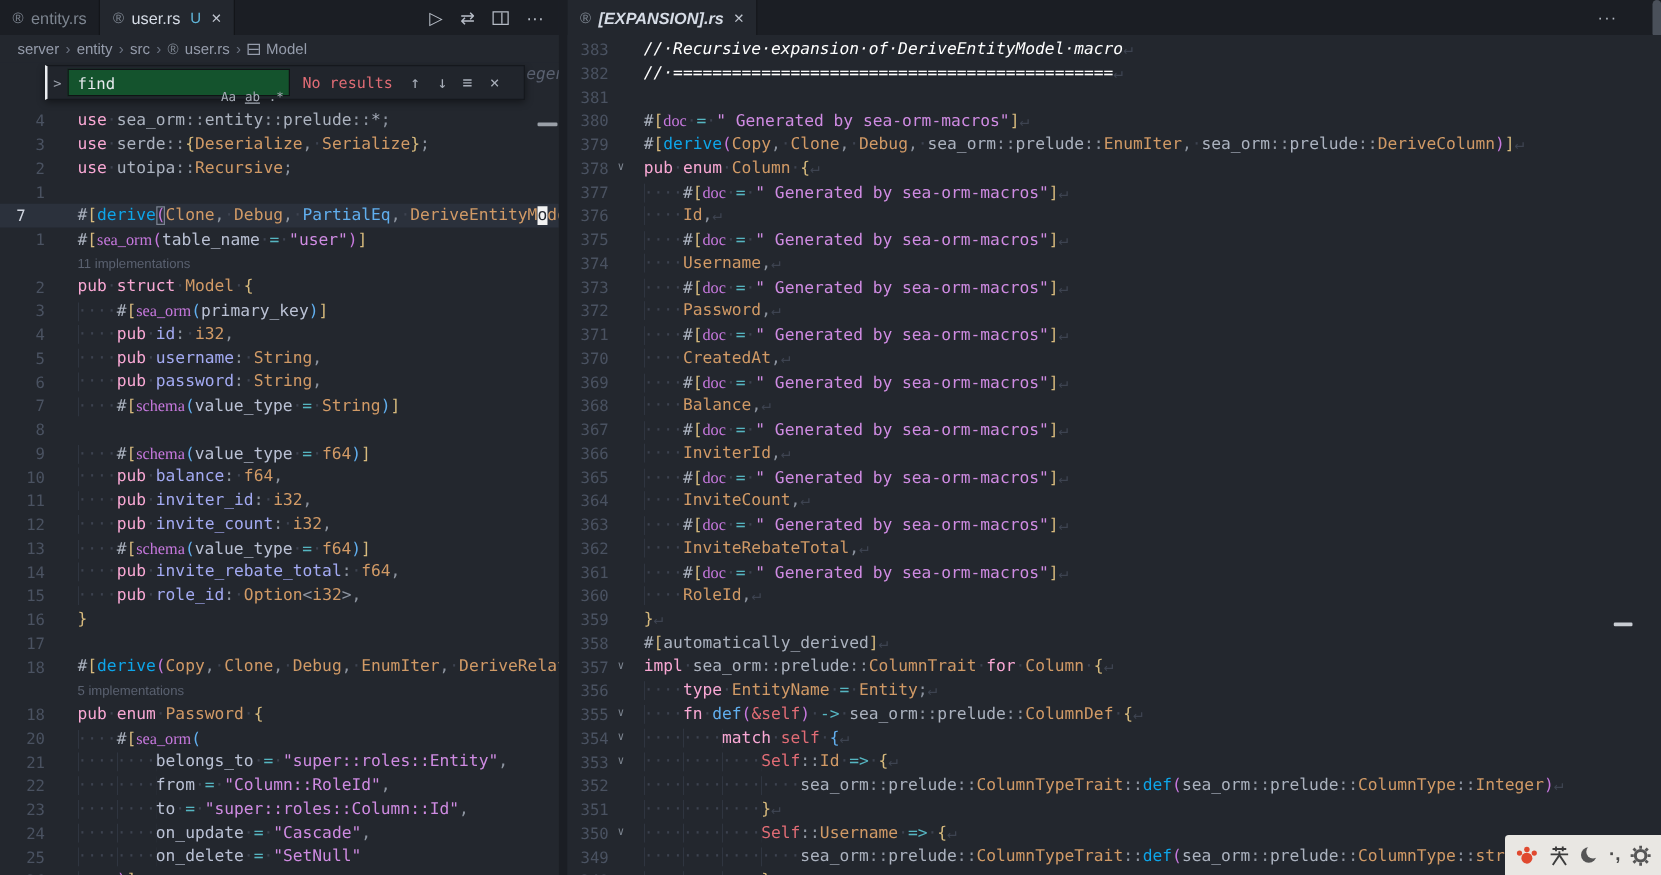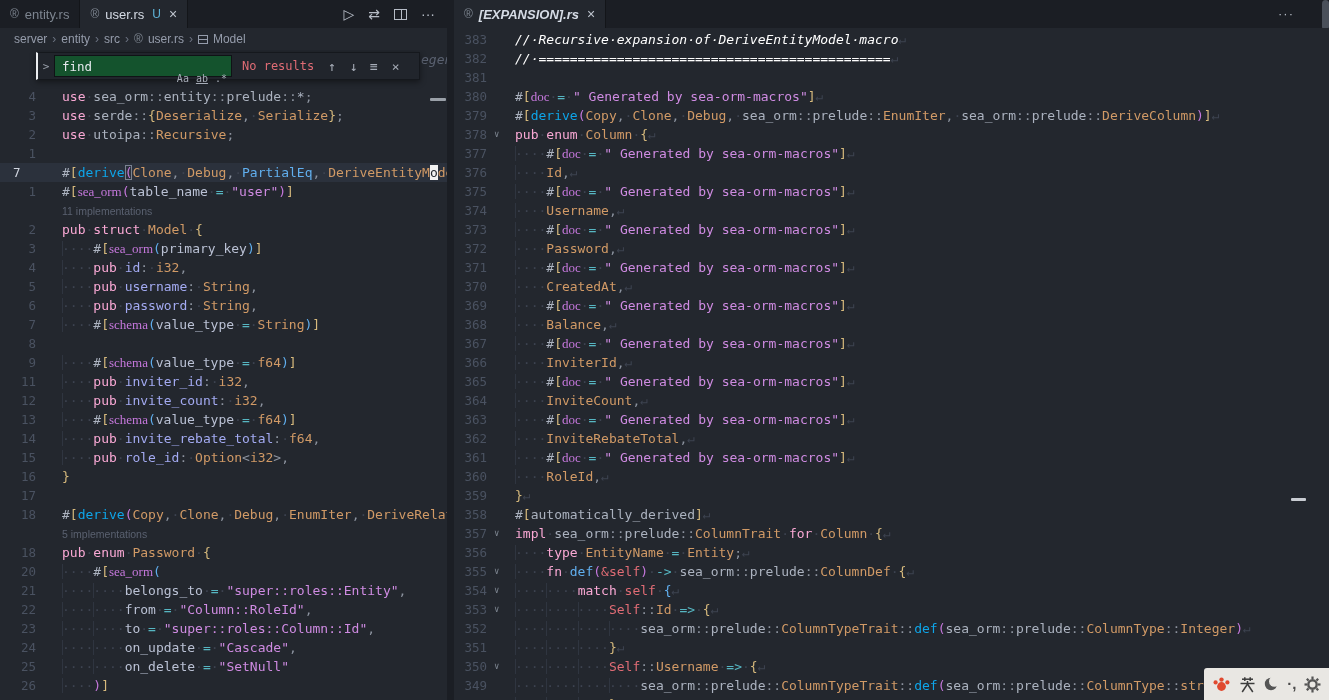--- a/index.html
+++ b/index.html
@@ -180,20 +180,21 @@
         <div class="crow"><span class="num">1</span><span class="gut-sp"></span><span class="codeline"><span class="tk pl">#</span><span class="tk y">[</span><span class="tk an">sea_orm</span><span class="tk m">(</span><span class="tk ak">table_name</span><span class="tk w">·</span><span class="tk op">=</span><span class="tk w">·</span><span class="tk s">"user"</span><span class="tk m">)</span><span class="tk y">]</span></span></div>
         <div class="crow"><span class="num"></span><span class="gut-sp"></span><span class="codeline"><span class="lens">11 implementations</span></span></div>
         <div class="crow"><span class="num">2</span><span class="gut-sp"></span><span class="codeline"><span class="tk k">pub</span><span class="tk w">·</span><span class="tk k">struct</span><span class="tk w">·</span><span class="tk t">Model</span><span class="tk w">·</span><span class="tk y">{</span></span></div>
         <div class="crow"><span class="num">3</span><span class="gut-sp"></span><span class="codeline"><span class="tk w0">····</span><span class="tk pl">#</span><span class="tk y">[</span><span class="tk an">sea_orm</span><span class="tk b">(</span><span class="tk ak">primary_key</span><span class="tk b">)</span><span class="tk y">]</span></span></div>
         <div class="crow"><span class="num">4</span><span class="gut-sp"></span><span class="codeline"><span class="tk w0">····</span><span class="tk k">pub</span><span class="tk w">·</span><span class="tk f">id</span><span class="tk pn">:</span><span class="tk w">·</span><span class="tk t">i32</span><span class="tk pn">,</span></span></div>
         <div class="crow"><span class="num">5</span><span class="gut-sp"></span><span class="codeline"><span class="tk w0">····</span><span class="tk k">pub</span><span class="tk w">·</span><span class="tk f">username</span><span class="tk pn">:</span><span class="tk w">·</span><span class="tk t">String</span><span class="tk pn">,</span></span></div>
         <div class="crow"><span class="num">6</span><span class="gut-sp"></span><span class="codeline"><span class="tk w0">····</span><span class="tk k">pub</span><span class="tk w">·</span><span class="tk f">password</span><span class="tk pn">:</span><span class="tk w">·</span><span class="tk t">String</span><span class="tk pn">,</span></span></div>
         <div class="crow"><span class="num">7</span><span class="gut-sp"></span><span class="codeline"><span class="tk w0">····</span><span class="tk pl">#</span><span class="tk y">[</span><span class="tk an">schema</span><span class="tk b">(</span><span class="tk ak">value_type</span><span class="tk w">·</span><span class="tk op">=</span><span class="tk w">·</span><span class="tk t">String</span><span class="tk b">)</span><span class="tk y">]</span></span></div>
         <div class="crow"><span class="num">8</span><span class="gut-sp"></span></div>
         <div class="crow"><span class="num">9</span><span class="gut-sp"></span><span class="codeline"><span class="tk w0">····</span><span class="tk pl">#</span><span class="tk y">[</span><span class="tk an">schema</span><span class="tk b">(</span><span class="tk ak">value_type</span><span class="tk w">·</span><span class="tk op">=</span><span class="tk w">·</span><span class="tk t">f64</span><span class="tk b">)</span><span class="tk y">]</span></span></div>
+        <div class="crow"><span class="num">10</span><span class="gut-sp"></span><span class="codeline"><span class="tk w0">····</span><span class="tk k">pub</span><span class="tk w">·</span><span class="tk f">balance</span><span class="tk pn">:</span><span class="tk w">·</span><span class="tk t">f64</span><span class="tk pn">,</span></span></div>
         <div class="crow"><span class="num">11</span><span class="gut-sp"></span><span class="codeline"><span class="tk w0">····</span><span class="tk k">pub</span><span class="tk w">·</span><span class="tk f">inviter_id</span><span class="tk pn">:</span><span class="tk w">·</span><span class="tk t">i32</span><span class="tk pn">,</span></span></div>
         <div class="crow"><span class="num">12</span><span class="gut-sp"></span><span class="codeline"><span class="tk w0">····</span><span class="tk k">pub</span><span class="tk w">·</span><span class="tk f">invite_count</span><span class="tk pn">:</span><span class="tk w">·</span><span class="tk t">i32</span><span class="tk pn">,</span></span></div>
         <div class="crow"><span class="num">13</span><span class="gut-sp"></span><span class="codeline"><span class="tk w0">····</span><span class="tk pl">#</span><span class="tk y">[</span><span class="tk an">schema</span><span class="tk b">(</span><span class="tk ak">value_type</span><span class="tk w">·</span><span class="tk op">=</span><span class="tk w">·</span><span class="tk t">f64</span><span class="tk b">)</span><span class="tk y">]</span></span></div>
         <div class="crow"><span class="num">14</span><span class="gut-sp"></span><span class="codeline"><span class="tk w0">····</span><span class="tk k">pub</span><span class="tk w">·</span><span class="tk f">invite_rebate_total</span><span class="tk pn">:</span><span class="tk w">·</span><span class="tk t">f64</span><span class="tk pn">,</span></span></div>
         <div class="crow"><span class="num">15</span><span class="gut-sp"></span><span class="codeline"><span class="tk w0">····</span><span class="tk k">pub</span><span class="tk w">·</span><span class="tk f">role_id</span><span class="tk pn">:</span><span class="tk w">·</span><span class="tk t">Option</span><span class="tk pn">&lt;</span><span class="tk t">i32</span><span class="tk pn">&gt;</span><span class="tk pn">,</span></span></div>
         <div class="crow"><span class="num">16</span><span class="gut-sp"></span><span class="codeline"><span class="tk y">}</span></span></div>
         <div class="crow"><span class="num">17</span><span class="gut-sp"></span><span class="codeline"></span></div>
         <div class="crow"><span class="num">18</span><span class="gut-sp"></span><span class="codeline"><span class="tk pl">#</span><span class="tk y">[</span><span class="tk d">derive</span><span class="tk m">(</span><span class="tk t">Copy</span><span class="tk pn">,</span><span class="tk w">·</span><span class="tk t">Clone</span><span class="tk pn">,</span><span class="tk w">·</span><span class="tk t">Debug</span><span class="tk pn">,</span><span class="tk w">·</span><span class="tk t">EnumIter</span><span class="tk pn">,</span><span class="tk w">·</span><span class="tk t">DeriveRelat</span></span></div>
         <div class="crow"><span class="num"></span><span class="gut-sp"></span><span class="codeline"><span class="lens">5 implementations</span></span></div>
         <div class="crow"><span class="num">18</span><span class="gut-sp"></span><span class="codeline"><span class="tk k">pub</span><span class="tk w">·</span><span class="tk k">enum</span><span class="tk w">·</span><span class="tk t">Password</span><span class="tk w">·</span><span class="tk y">{</span></span></div>

